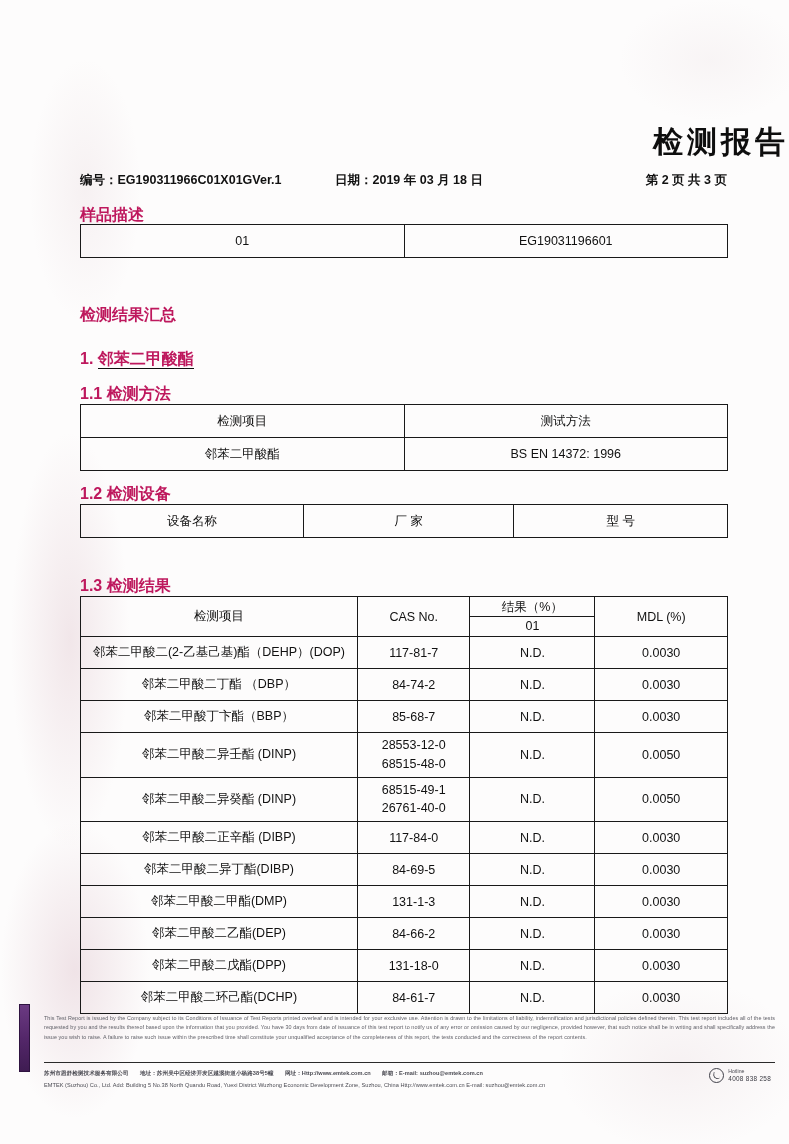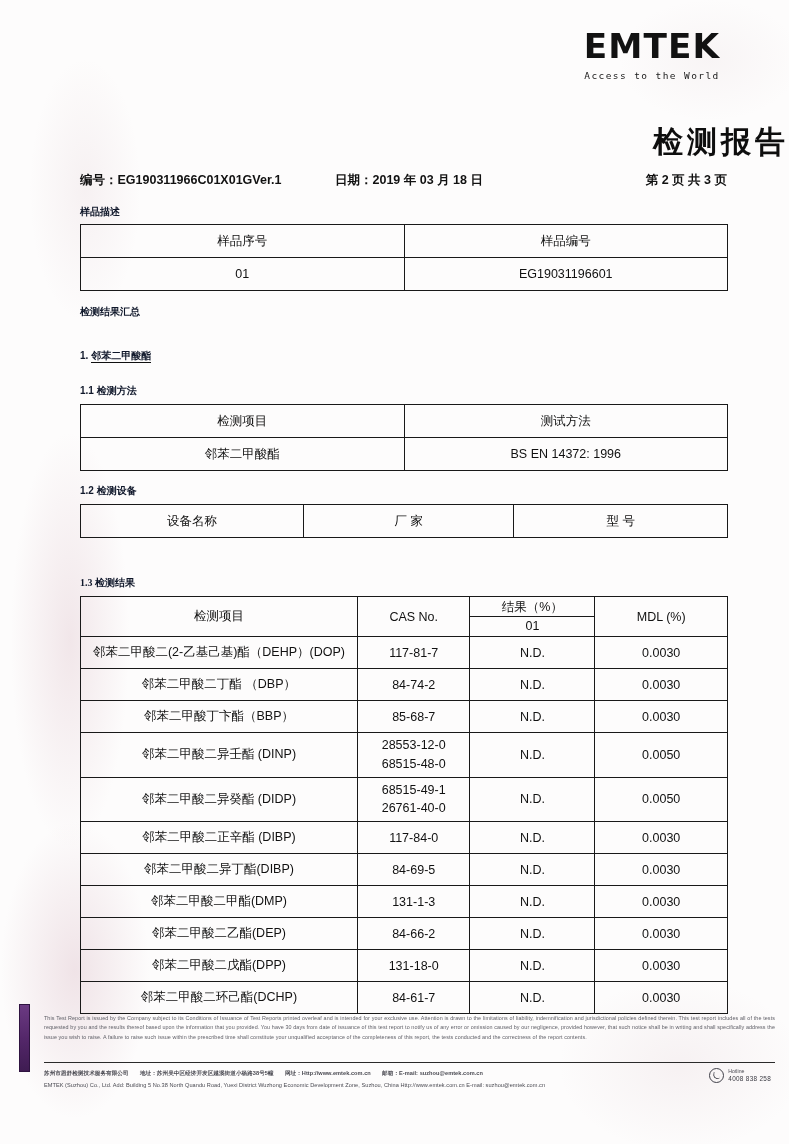--- a/index.html
+++ b/index.html
@@ -82,23 +82,23 @@
     font-weight: 700;
     color: #111;
   }
   .meta-left { position: absolute; left: 0; top: 0; white-space: nowrap; }
   .meta-mid  { position: absolute; left: 255px; top: 0; white-space: nowrap; }
   .meta-right{ position: absolute; right: 0; top: 0; white-space: nowrap; }
 
   
   .heading {
     position: absolute;
-    font-size: 10px;
+    font-size: 16px;
     font-weight: 700;
-    color: #0f172a;
+    color: #be185d;
     white-space: nowrap;
   }
   .heading.u > span { border-bottom: 1.3px solid #101010; padding-bottom: 1px; }
 
   
   table.rpt {
     position: absolute;
     border-collapse: collapse;
     table-layout: fixed;
     background: transparent;
@@ -199,24 +199,20 @@
 <body>
 
 <div id="page">
 
   <div class="scan-tint tint-a"></div>
   <div class="scan-tint tint-b"></div>
   <div class="scan-tint tint-c"></div>
   <div class="scan-tint tint-d"></div>
   <div class="scan-tint tint-e"></div>
 
-  <div class="logo-block">
-    <div class="logo-word">EMTEK</div>
-    <div class="logo-tag">Access to the World</div>
-  </div>
 
   <div class="doc-title">检测报告</div>
 
   <div class="meta-row">
     <div class="meta-left">
       <span>编号：</span><span>EG190311966C01X01GVer.1</span>
     </div>
     <div class="meta-mid">
       <span>日期：</span><span>2019 年 03 月 18 日</span>
     </div>
@@ -224,24 +220,20 @@
   </div>
 
   <div class="heading" style="left:80px; top:205px;">样品描述</div>
   <table class="rpt t-sample">
     <colgroup>
         <col style="width:50%">
         <col style="width:50%">
       </colgroup>
     <tbody>
       <tr>
-        <td class="hd">样品序号</td>
-        <td class="hd">样品编号</td>
-      </tr>
-      <tr>
         <td>01</td>
         <td>EG19031196601</td>
       </tr>
     </tbody>
   </table>
 
   <div class="heading" style="left:80px; top:305px;">检测结果汇总</div>
 
   <div class="heading u" style="left:80px; top:349px;">
     <span style="border:none; padding:0;">1.</span>
@@ -275,21 +267,21 @@
       </colgroup>
     <tbody>
       <tr>
         <td class="hd">设备名称</td>
         <td class="hd">厂  家</td>
         <td class="hd">型  号</td>
       </tr>
     </tbody>
   </table>
 
-  <div class="heading" style="left:80px; top:576px;font-family:Liberation Serif, serif;">1.3  检测结果</div>
+  <div class="heading" style="left:80px; top:576px;">1.3  检测结果</div>
   <table class="rpt t-result">
     <colgroup>
       <col style="width:42.8%">
         <col style="width:17.4%">
         <col style="width:19.3%">
         <col style="width:20.5%">
     </colgroup>
     <tbody id="results-body">
       <tr>
         <td rowspan="2">检测项目</td>
@@ -322,21 +314,21 @@
         <tr style="height: 42px;">
           <td class="item">邻苯二甲酸二异壬酯 (DINP)</td>
           <td class="cas-stack">
             <div>28553-12-0</div>
             <div>68515-48-0</div>
           </td>
           <td>N.D.</td>
           <td>0.0050</td>
         </tr>
         <tr style="height: 42px;">
-          <td class="item">邻苯二甲酸二异癸酯 (DIDP)</td>
+          <td class="item">邻苯二甲酸二异癸酯 (DINP)</td>
           <td class="cas-stack">
             <div>68515-49-1</div>
             <div>26761-40-0</div>
           </td>
           <td>N.D.</td>
           <td>0.0050</td>
         </tr>
         <tr>
           <td class="item">邻苯二甲酸二正辛酯 (DIBP)</td>
           <td>117-84-0</td>

